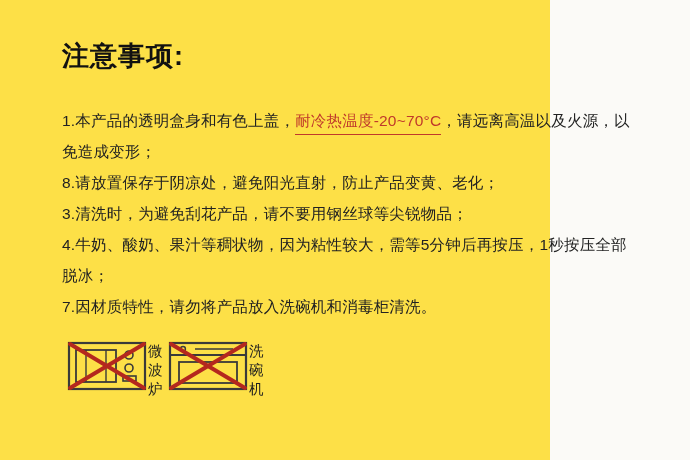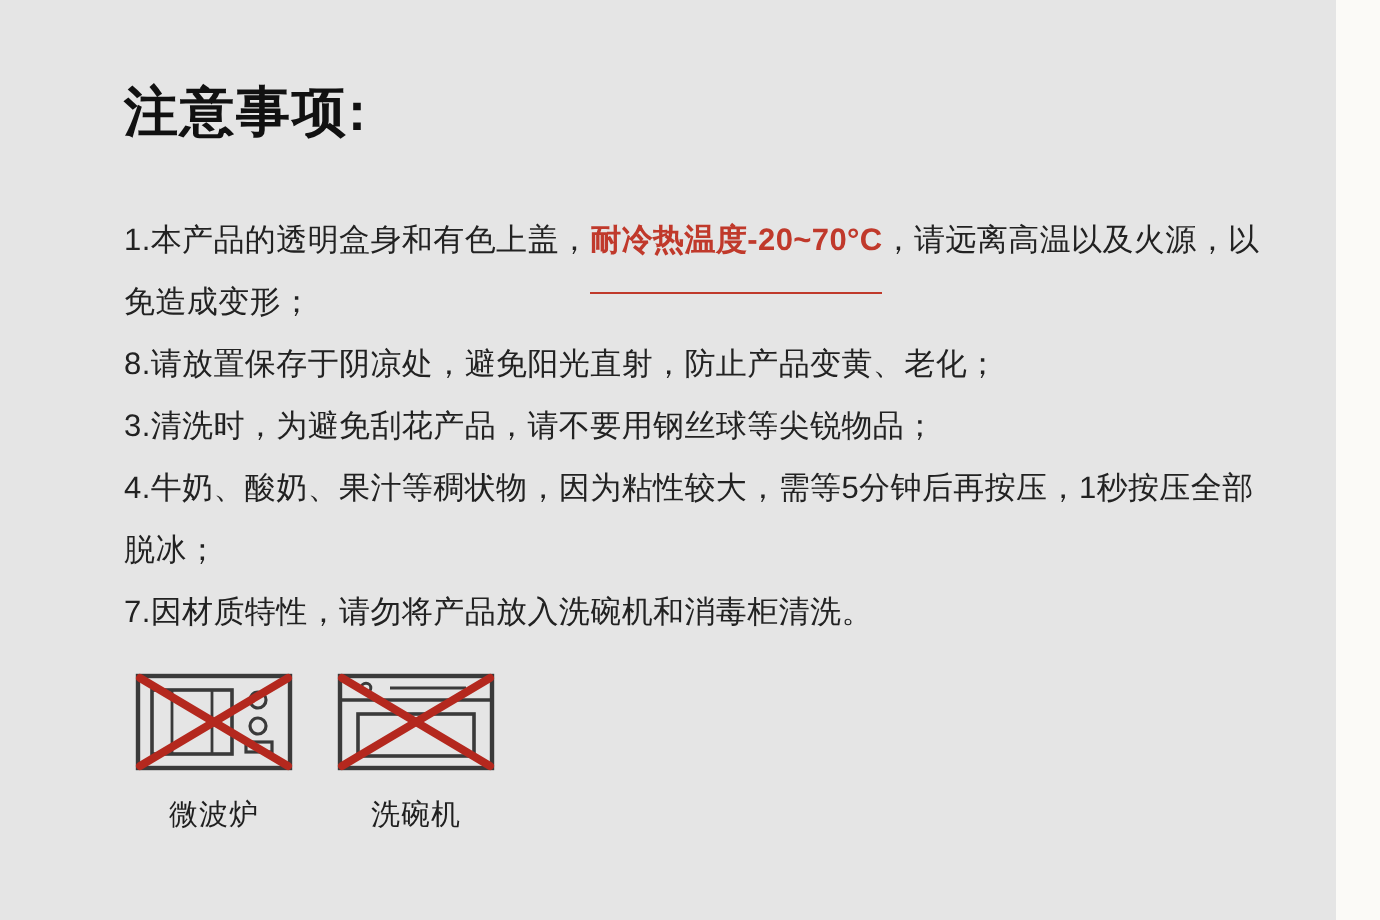--- a/index.html
+++ b/index.html
@@ -9,23 +9,23 @@
   body {
     width: 690px;
     height: 460px;
     background: #fbfaf7;
     font-family: "Liberation Sans", sans-serif;
     color: #1f1f1f;
     overflow: hidden;
   }
   .page {
     position: relative;
-    width: 668px;
+    width: 550px;
     height: 460px;
-    background: #e5e5e5;
+    background: #fde047;
     box-sizing: border-box;
   }
   .title {
     position: absolute;
     left: 62px;
     top: 38px;
     font-size: 27px;
     font-weight: bold;
     letter-spacing: 1px;
     color: #111;
@@ -39,34 +39,33 @@
   .line {
     font-size: 15.5px;
     line-height: 31px;
     color: #222;
     letter-spacing: 0.2px;
     white-space: normal;
   }
   .line .hl {
     color: #c0392b;
     border-bottom: 1px solid #c0392b;
-    padding-bottom: 17px;
-    font-weight: bold;
+    padding-bottom: 5px;
   }
   .icons {
     position: absolute;
     left: 66px;
     top: 333px;
     display: flex;
     gap: 19px;
   }
   .icon-item {
     width: 82px;
     display: flex;
-    flex-direction: column;
+    flex-direction: row;
     align-items: center;
   }
   .icon-box {
     position: relative;
     width: 82px;
     height: 56px;
   }
   .icon-box svg {
     display: block;
   }

